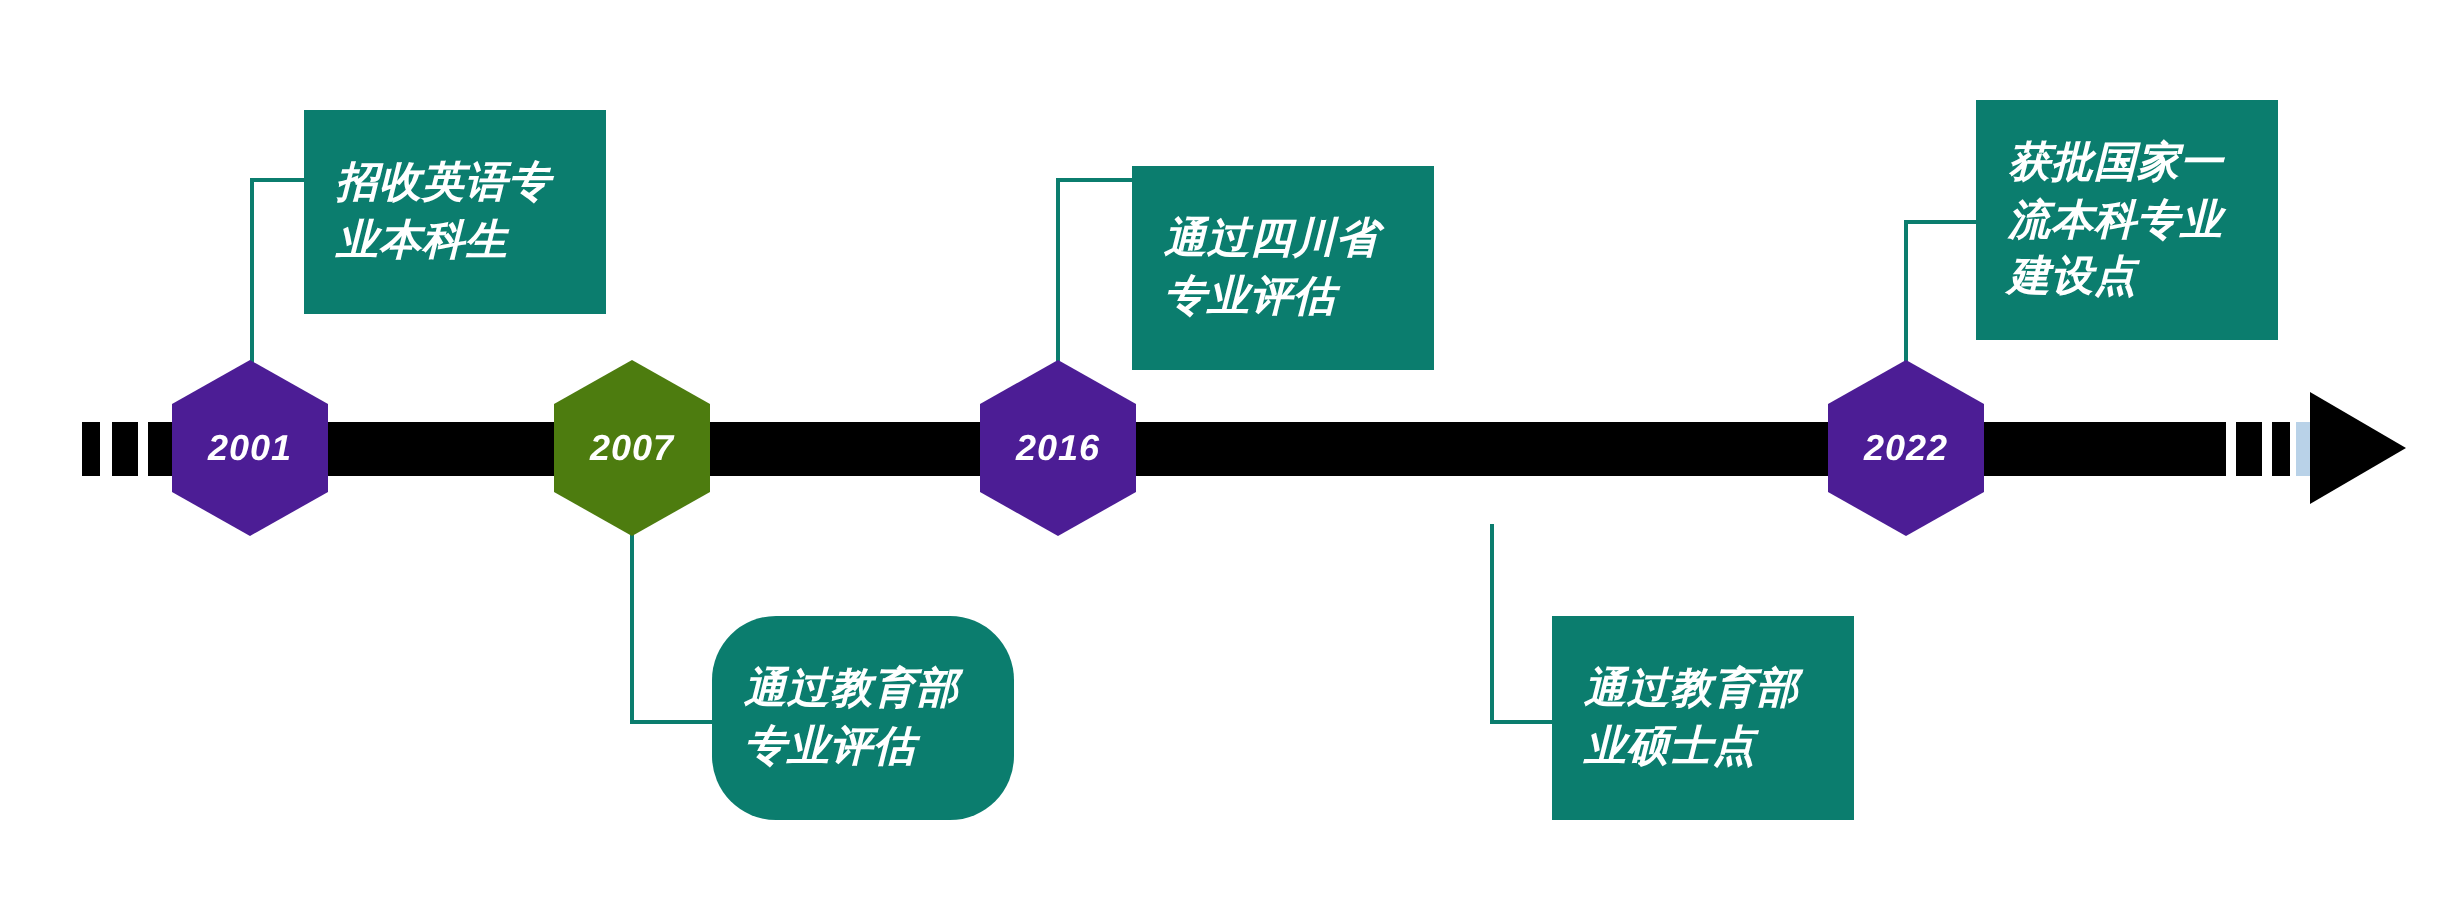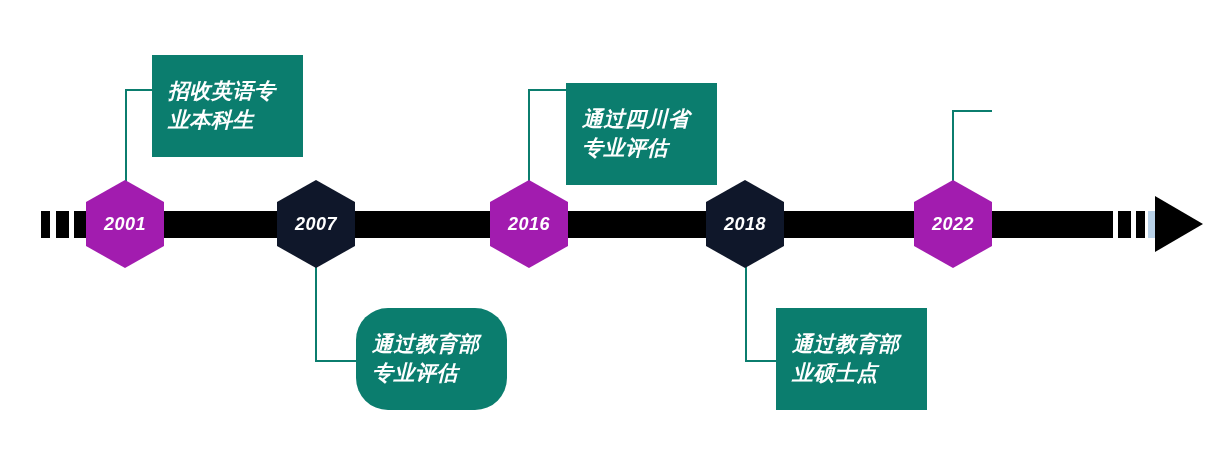--- a/index.html
+++ b/index.html
@@ -76,22 +76,22 @@
   }
   .hex-label {
     color: #ffffff;
     font-size: 18px;
     font-style: italic;
     font-weight: bold;
     letter-spacing: 0.5px;
     line-height: 1;
     user-select: none;
   }
-  .hex-black { background: #a21caf; }
-  .hex-teal  { background: #0f172a; }
+  .hex-black { background: #4c1d95; }
+  .hex-teal  { background: #4d7c0f; }
 
   
   .connector {
     position: absolute;
     background: transparent;
     border-color: #0b7d6e;
     border-style: solid;
     border-width: 0;
   }
   .conn-up {
@@ -167,22 +167,24 @@
   </div>
   <div class="hex hex-black" style="left:490px;">
     <span class="hex-label">2016</span>
   </div>
 
   <div class="connector conn-down" style="left:745px; top:262px; width:33px; height:98px;"></div>
   <div class="event-box" style="left:776px; top:308px; width:151px; height:102px;">
     <div class="event-text">通过教育部
 业硕士点</div>
   </div>
-  <div class="hex hex-teal" style="left:706px;">
-    <span class="hex-label">2018</span>
-  </div>
 
   <div class="connector conn-up" style="left:952px; top:110px; width:38px; height:79px;"></div>
+  <div class="event-box" style="left:988px; top:50px; width:151px; height:120px;">
+    <div class="event-text">获批国家一
+流本科专业
+建设点</div>
+  </div>
   <div class="hex hex-black" style="left:914px;">
     <span class="hex-label">2022</span>
   </div>
 
 </div>
 
 </body></html>

